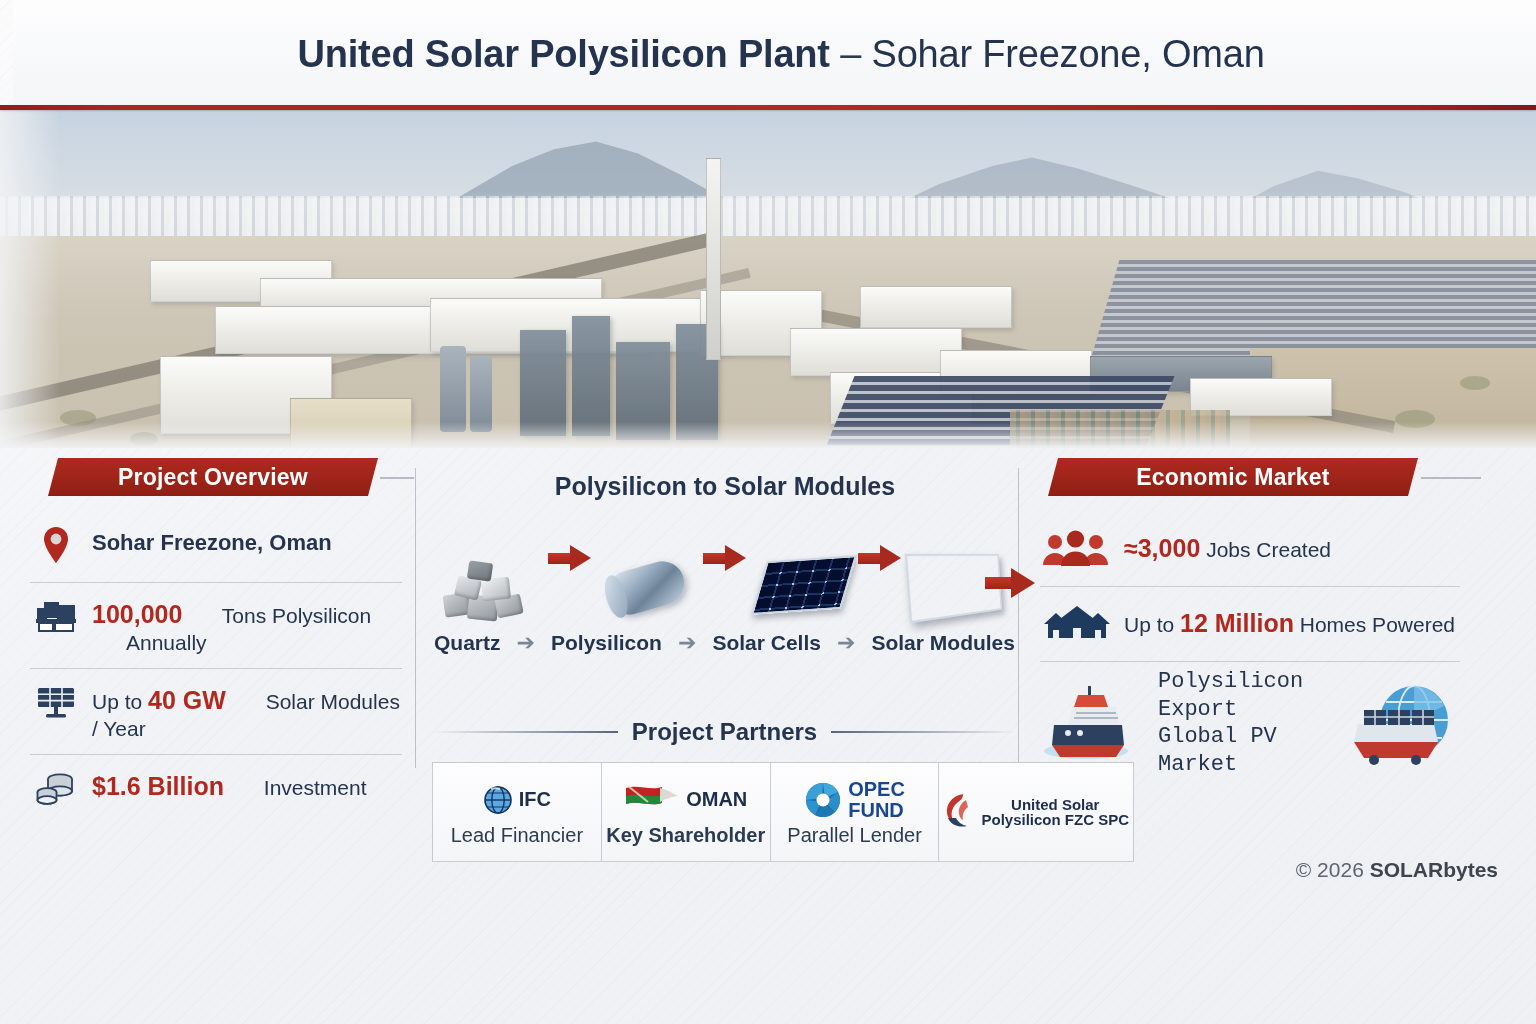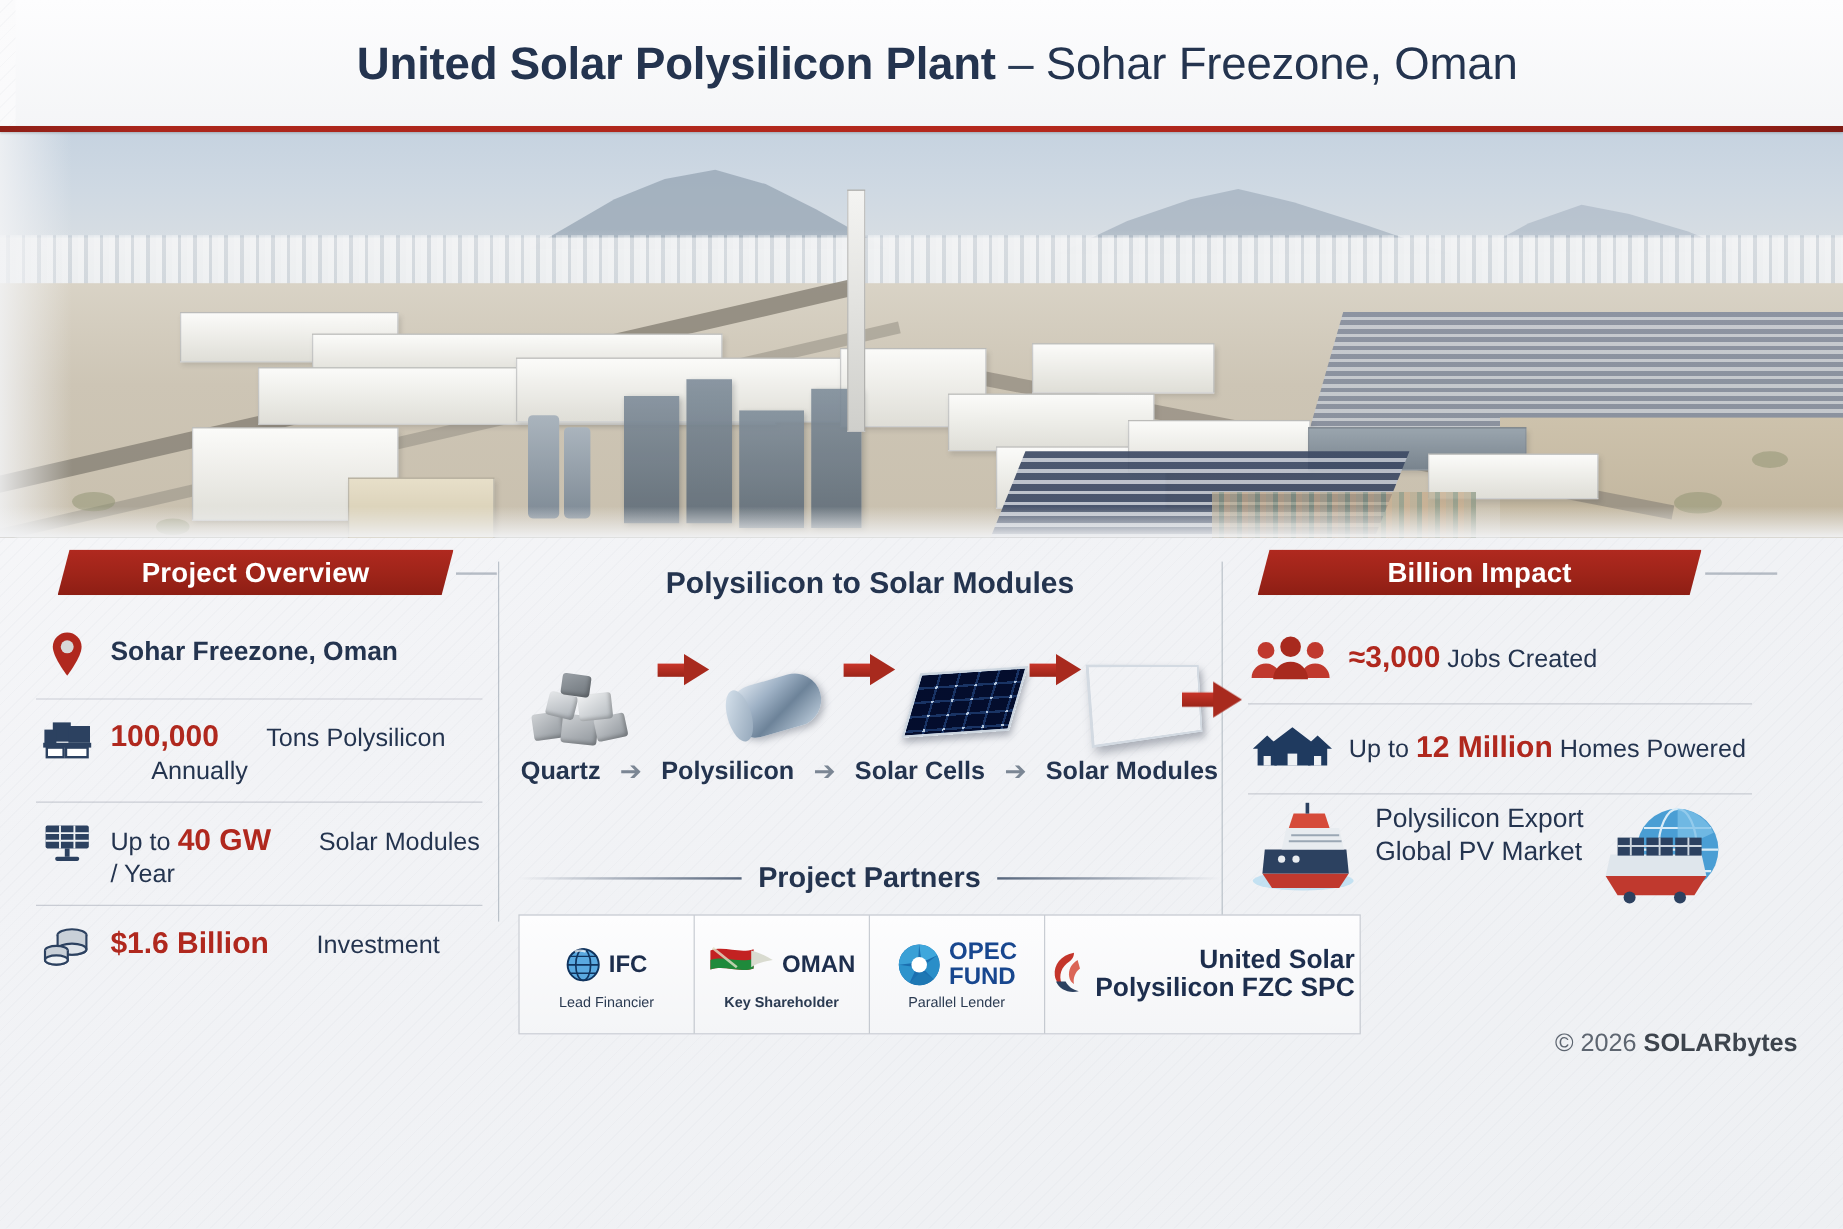--- a/index.html
+++ b/index.html
@@ -153,32 +153,32 @@
   .parthead .t{font-size:24px;font-weight:bold;color:#24344f;white-space:nowrap;}
   .partbox{position:absolute;left:432px;top:312px;width:700px;height:98px;
     background:linear-gradient(180deg,#fdfdfe,#f4f5f7);border:1px solid rgba(150,158,170,.5);
     display:flex;align-items:stretch;}
   .partner{flex:1;display:flex;flex-direction:column;align-items:center;justify-content:center;gap:2px;
     border-right:1px solid rgba(150,158,170,.5);padding:6px 4px;}
   .partner:last-child{border-right:none;}
   .partner .logorow{display:flex;align-items:center;gap:6px;height:44px;}
   .partner .pname{font-size:20px;font-weight:bold;color:#1d2e4d;line-height:1.03;white-space:nowrap;}
   .partner .pname.blue{color:#18478f;}
-  .partner .role{font-size:12px;color:#2b3b52;white-space:nowrap;}
+  .partner .role{font-size:20px;color:#2b3b52;white-space:nowrap;}
   .partner .role.b{font-weight:bold;}
 
   
   .impact{position:absolute;left:1040px;top:62px;width:420px;}
   .irow{display:flex;align-items:center;gap:12px;padding:14px 2px;
         border-bottom:1px solid rgba(150,158,170,.45);}
   .irow:last-child{border-bottom:none;}
   .irow .ico{flex:0 0 70px;height:46px;display:flex;align-items:center;justify-content:flex-start;}
   .irow .txt{font-size:21px;color:#24344f;line-height:1.25;}
   .irow .txt .num{color:#b0281e;font-weight:bold;font-size:25px;}
-  .irow.exp{align-items:flex-start;gap:12px;padding-top:6px;padding-bottom:6px;}
+  .irow.exp{align-items:center;gap:24px;padding-top:6px;padding-bottom:6px;font-family:Liberation Mono, monospace;}
   .irow.exp .txt{font-size:22px;font-weight:normal;}
 
   .entryarrow{position:absolute;left:985px;top:568px;width:54px;height:30px;z-index:5;}
   .entryarrow i{position:absolute;left:0;top:9px;width:30px;height:12px;background:linear-gradient(180deg,#c8352a,#9c2418);}
   .entryarrow b{position:absolute;left:26px;top:0;width:0;height:0;
      border-top:15px solid transparent;border-bottom:15px solid transparent;border-left:24px solid #a82a1e;}
 
   .footer{position:absolute;right:38px;top:858px;font-size:21px;color:#5d6570;}
   .footer .brand{font-weight:bold;color:#3d444d;}
 
@@ -443,30 +443,30 @@
 
       <div class="partner">
         <div class="logorow" style="height:52px;">
           <span>
             <svg width="32" height="40" viewBox="0 0 32 40">
               <path d="M20 2C9 4 3 12 4 21c.6 5 4 8 7 9-4-6-3-14 3-19 3-2.5 6-4 6-9z" fill="#c4352b"></path>
               <path d="M5 26c3 7 11 10 19 8-5-1-9-4-11-8z" fill="#2c4160"></path>
               <path d="M23 8c-5 3-8 8-7 14 .5 3 2 5 4 6-1-5 1-10 5-13z" fill="#d64b3a" opacity=".85"></path>
             </svg>
           </span>
-          <span class="pname" style="text-align:right;font-size:22px;">
+          <span class="pname" style="text-align:center;font-size:15px;">
             <span>United Solar</span><br>
             <span>Polysilicon FZC SPC</span>
           </span>
         </div>
       </div>
     </div>
 
     <div class="ribbon right">
-      <span>Billion Impact</span>
+      <span>Economic Market</span>
     </div>
     <div class="ribbon-tail right"></div>
 
     <div class="impact">
 
       <div class="irow">
         <div class="ico">
           <svg width="68" height="40" viewBox="0 0 68 40">
             <g fill="#c0392e">
               <circle cx="13" cy="13" r="7"></circle>

